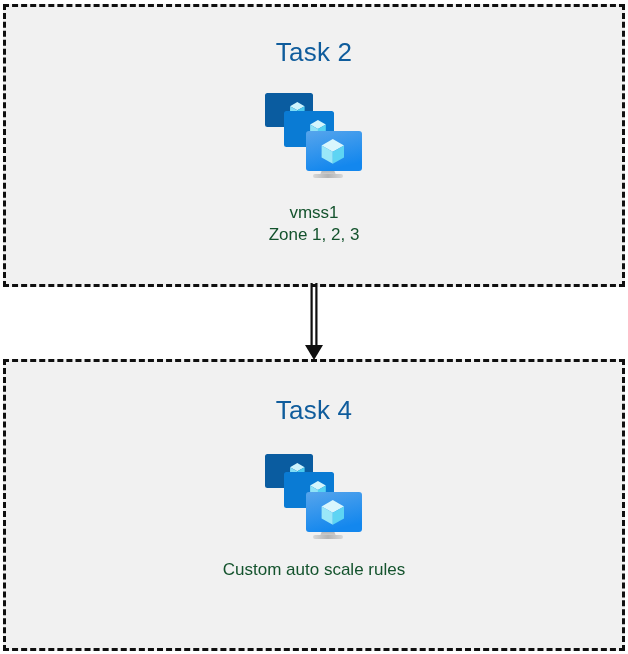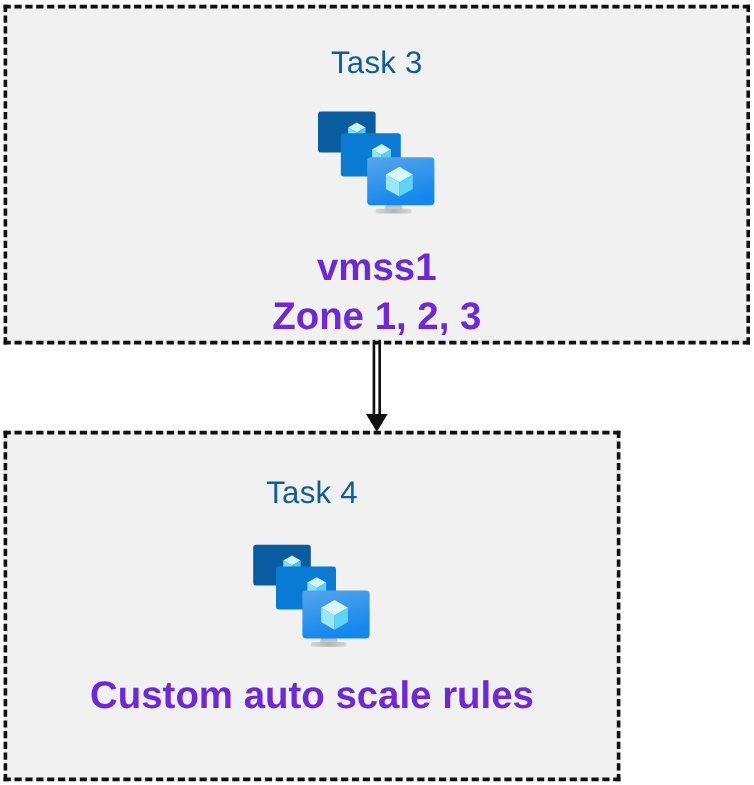--- a/index.html
+++ b/index.html
@@ -31,42 +31,41 @@
   }
   #box-task3 {
     left: 3px;
     top: 4px;
     width: 622px;
     height: 283px;
   }
   #box-task4 {
     left: 3px;
     top: 359px;
-    width: 514px;
+    width: 622px;
     height: 292px;
   }
 
   .box-title {
     color: #0f5c9c;
     font-size: 26px;
     line-height: 1;
     letter-spacing: 0.2px;
     text-align: center;
     white-space: nowrap;
   }
   #box-task3 .box-title { margin-top: 32px; }
   #box-task4 .box-title { margin-top: 35px; }
 
   .box-caption {
-    color: #6d28d9;
-    font-size: 32px;
+    color: #14532d;
+    font-size: 17px;
     line-height: 1.28;
     text-align: center;
     white-space: pre-line;
-    font-weight: bold;
   }
   #box-task3 .box-caption { margin-top: 21px; }
   #box-task4 .box-caption { margin-top: 17px; }
 
   .icon-wrap {
     margin-top: 24px;
     width: 104px;
     height: 92px;
   }
   #box-task4 .icon-wrap { margin-top: 27px; }
@@ -82,21 +81,21 @@
   }
   #connector svg { display: block; width: 100%; height: 100%; }
 </style>
 </head>
 <body>
 
 <div id="canvas">
 
   <div class="task-box" id="box-task3">
 
-    <div class="box-title">Task 3</div>
+    <div class="box-title">Task 2</div>
 
     <div class="icon-wrap">
       <svg viewBox="0 0 104 92" xmlns="http://www.w3.org/2000/svg" aria-hidden="true">
         <defs>
           <linearGradient id="frontGradA" x1="0" y1="0" x2="0.35" y2="1">
             <stop offset="0" stop-color="#57a5ec"></stop>
             <stop offset="1" stop-color="#1387ee"></stop>
           </linearGradient>
           <linearGradient id="standGradA" x1="0" y1="0" x2="0" y2="1">
             <stop offset="0" stop-color="#8e8e8e"></stop>

